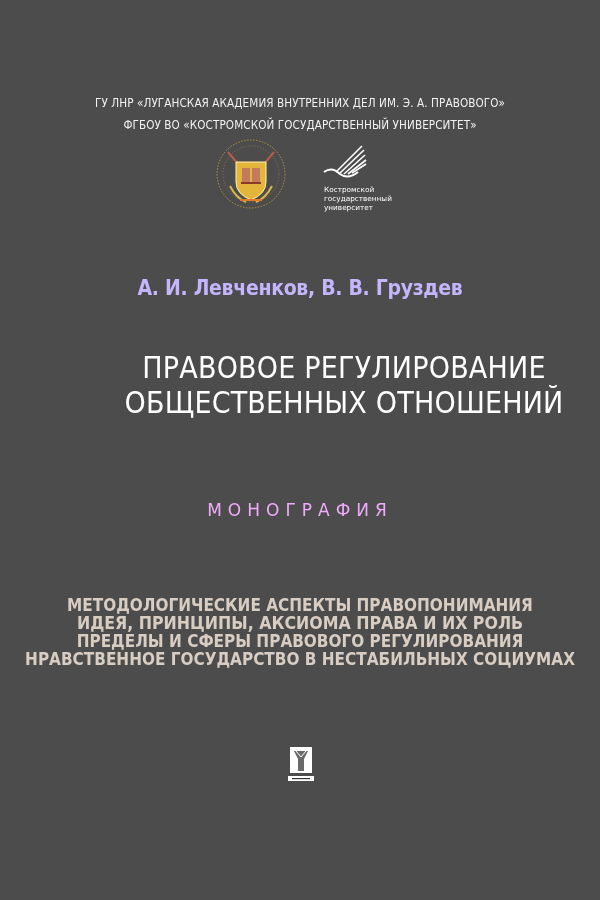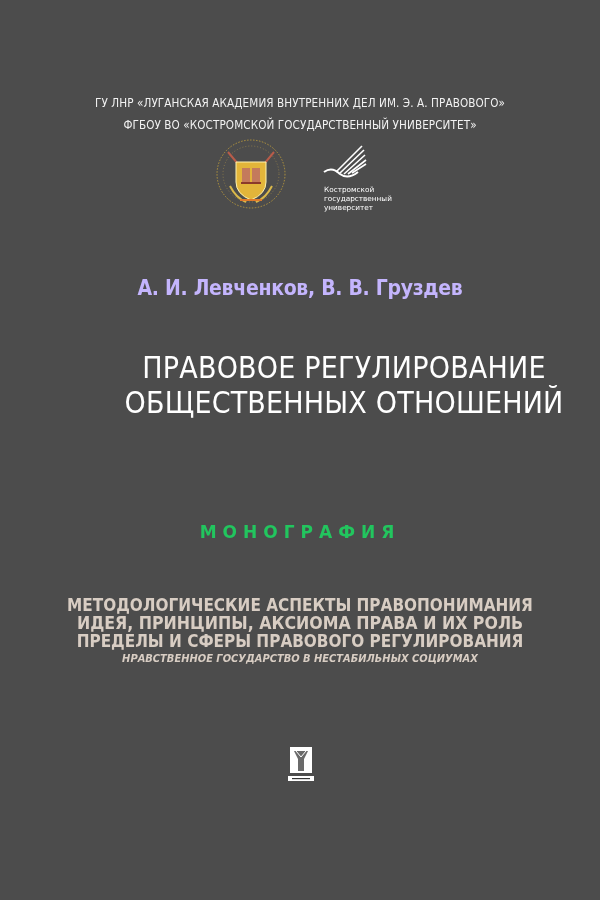--- a/index.html
+++ b/index.html
@@ -31,21 +31,21 @@
       font-family: "DejaVu Sans Condensed", "DejaVu Sans", sans-serif;
     }
     .title { top: 350px; padding-left: 44px; }
     .title div {
       font-size: 30px; line-height: 35px; letter-spacing: 0.2px;
       color: #ffffff; white-space: nowrap;
       font-family: "DejaVu Sans Condensed", "DejaVu Sans", sans-serif;
     }
     .title .accent { color: #f29b13; font-weight: bold; }
     .subtitle-type {
-      top: 522px; font-size: 17px; letter-spacing: 6px; color: #22c55e; font-weight: bold;
+      top: 500px; font-size: 17px; letter-spacing: 6px; color: #f0abfc;
     }
     .topics { top: 596px; }
     .topics div {
       color: #d8cdc3; font-weight: bold; white-space: nowrap;
       line-height: 18px;
       font-family: "DejaVu Sans Condensed", "DejaVu Sans", sans-serif;
     }
     .publisher-logo { position: absolute; left: 288px; top: 745px; width: 26px; height: 40px; }
   </style>
 </head>
@@ -95,21 +95,21 @@
   <div>ПРАВОВОЕ РЕГУЛИРОВАНИЕ</div>
   <div>ОБЩЕСТВЕННЫХ ОТНОШЕНИЙ</div>
 </div>
 
 <div class="abs subtitle-type">МОНОГРАФИЯ</div>
 
 <div class="abs topics">
   <div style="font-size:17px;">МЕТОДОЛОГИЧЕСКИЕ АСПЕКТЫ ПРАВОПОНИМАНИЯ</div>
   <div style="font-size:17.6px;">ИДЕЯ, ПРИНЦИПЫ, АКСИОМА ПРАВА И ИХ РОЛЬ</div>
   <div style="font-size:17px;">ПРЕДЕЛЫ И СФЕРЫ ПРАВОВОГО РЕГУЛИРОВАНИЯ</div>
-  <div style="font-size:11px;font-style:italic;">НРАВСТВЕННОЕ ГОСУДАРСТВО В НЕСТАБИЛЬНЫХ СОЦИУМАХ</div>
+  <div style="font-size:17px;">НРАВСТВЕННОЕ ГОСУДАРСТВО В НЕСТАБИЛЬНЫХ СОЦИУМАХ</div>
 </div>
 
 <div class="publisher-logo">
   <svg width="26" height="40" viewBox="0 0 26 40">
     <rect x="2" y="2" width="22" height="26" fill="#ffffff"></rect>
     <path d="M6 6 L20 6 L16 14 L16 26 L10 26 L10 14 Z" fill="#6a6a6a"></path>
     <path d="M8 6 L13 12 L18 6" fill="none" stroke="#ffffff" stroke-width="1"></path>
     <rect x="0" y="31" width="26" height="5" fill="#ffffff"></rect>
     <rect x="4" y="33" width="18" height="1.2" fill="#333333"></rect>
   </svg>

